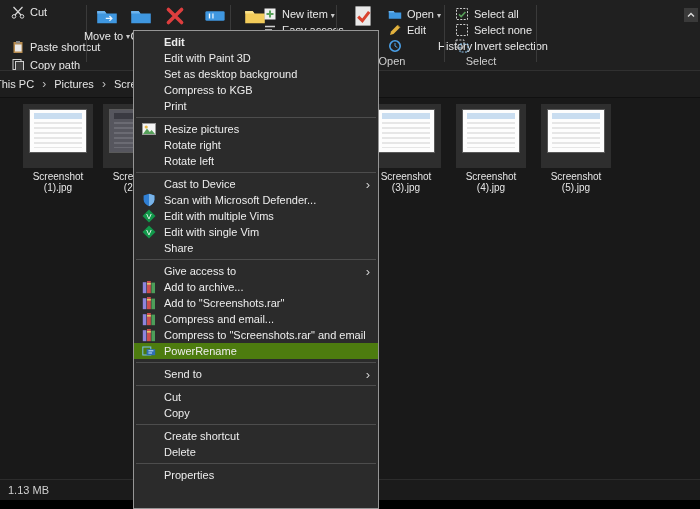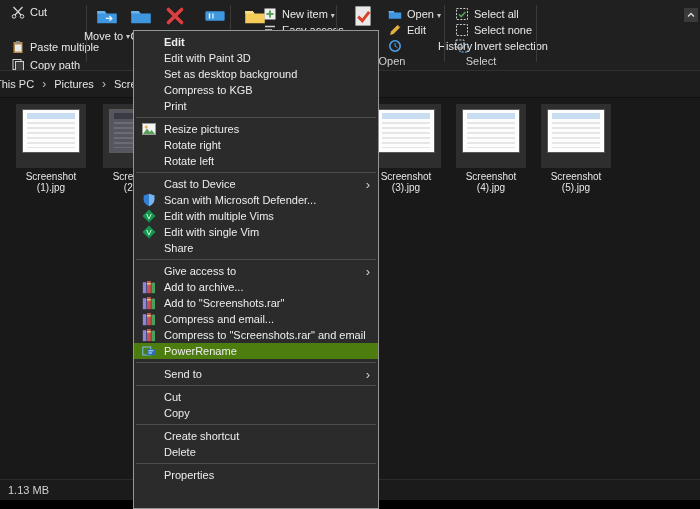--- a/index.html
+++ b/index.html
@@ -81,21 +81,21 @@
     <span>Copy path</span>
   </div>
   <div class="rb-small" style="left:8px; top:39px;">
     <span class="ic">
         <svg viewBox="0 0 14 14">
           <rect x="2.5" y="2" width="9" height="11" fill="#b78b4e"></rect>
           <rect x="5" y="1" width="4" height="2.4" fill="#8a8a8a"></rect>
           <rect x="4" y="4.5" width="6.5" height="7" fill="#e9e9e9"></rect>
         </svg>
       </span>
-    <span>Paste multiple</span>
+    <span>Paste shortcut</span>
   </div>
 
   <div class="rb-div" style="left:86px;"></div>
 
   <div class="rb-big" style="left:88px; top:5px;">
     <span class="ic ic-big">
         <svg viewBox="0 0 18 14">
           <path d="M1 3h6l1.6 2H17v8H1z" fill="#3f97e0"></path>
           <path d="M1 3h6l1.6 2H1z" fill="#6db3ec"></path>
           <path d="M8 9h5m-2-2l2 2-2 2" stroke="#eaf4fc" fill="none"></path>
@@ -242,21 +242,21 @@
   <div class="crumbs">
     <span class="crumb">This PC</span>
     <span class="crumb-sep"></span>
     <span class="crumb">Pictures</span>
     <span class="crumb-sep"></span>
     <span class="crumb">Screenshots</span>
   </div>
 </div>
 
 <div class="content" id="files">
-    <div class="file-item" style="left: 16px;">
+    <div class="file-item" style="left: 23px;">
       <div class="tile">
         <div class="thumb light"></div>
       </div>
       <div class="fname">Screenshot (1).jpg</div>
     </div>
     <div class="file-item" style="left: 103px;">
       <div class="tile">
         <div class="thumb dark"></div>
       </div>
       <div class="fname">Screenshot (2).jpg</div>

